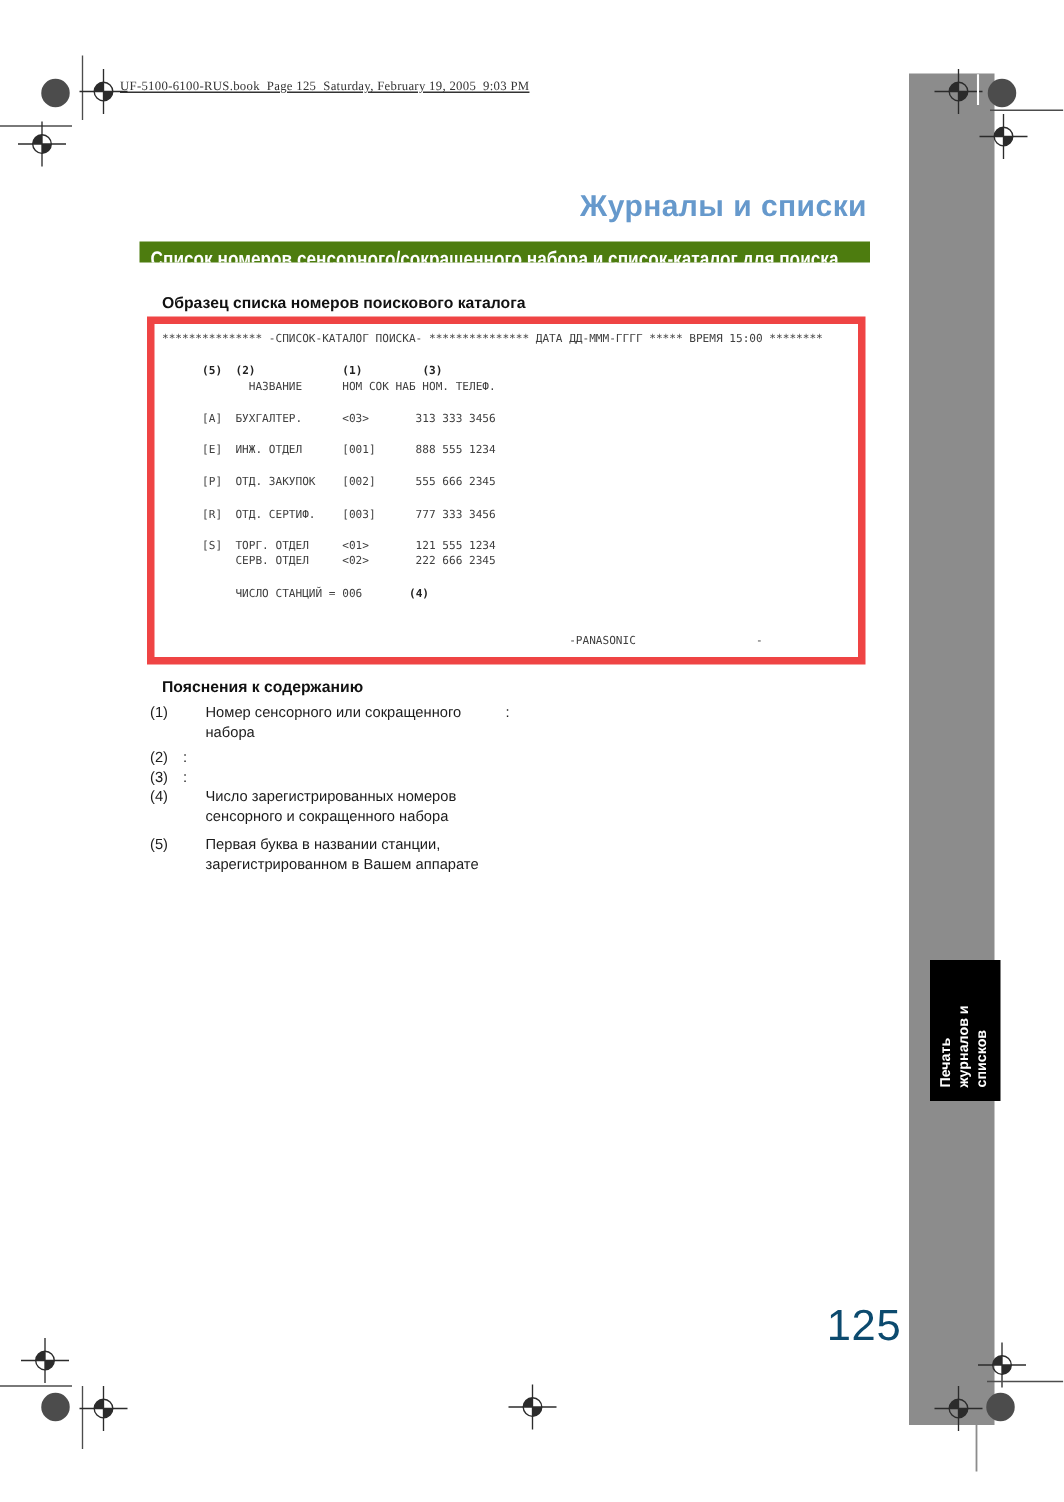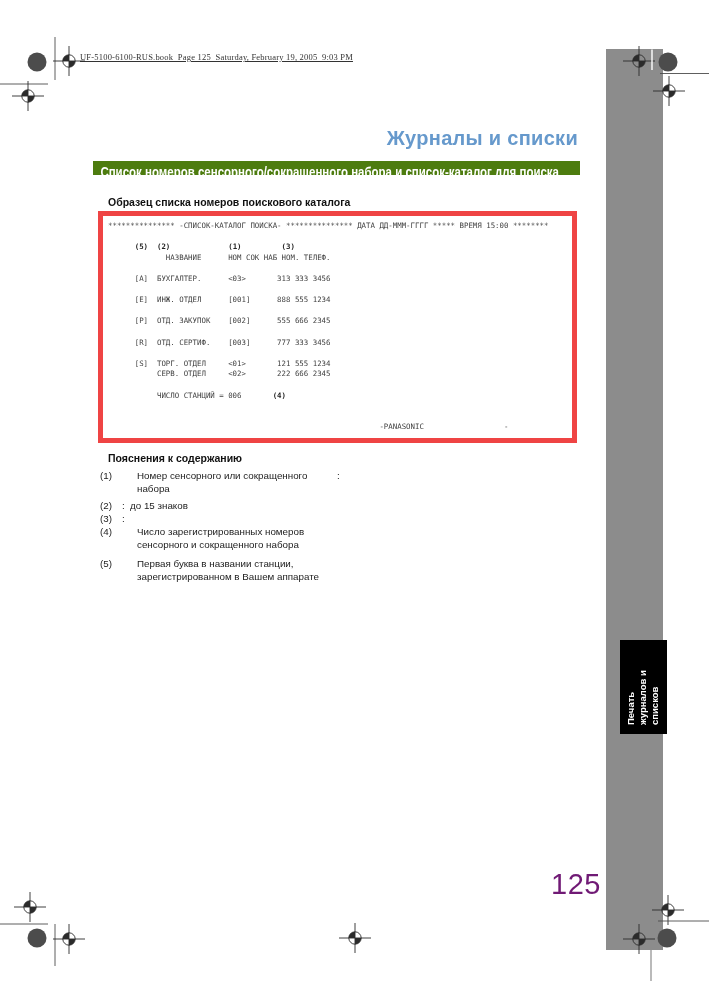--- a/index.html
+++ b/index.html
@@ -70,21 +70,21 @@
   }
   .side-tab .rot {
     position:absolute; left:0; top:0; width:94px; height:47px;
     transform:rotate(-90deg) translateX(-94px); transform-origin:top left;
     color:#fff; font-size:9.5px; font-weight:bold; line-height:12px;
     padding:5px 0 0 9px; white-space:nowrap;
   }
 
   .page-number {
     top:868px; right:108px;
-    font-size:29px; color:#701a75; letter-spacing:0.5px;
+    font-size:29px; color:#0c4a6e; letter-spacing:0.5px;
   }
 
   .marks { left:0; top:0; width:709px; height:1001px; z-index:5; pointer-events:none; }
 </style>
 </head>
 <body>
 
 <div class="abs book-header">UF-5100-6100-RUS.book  Page 125  Saturday, February 19, 2005  9:03 PM</div>
 
 <div class="abs chapter-title">Журналы и списки</div>
@@ -124,21 +124,20 @@
 
 <div class="abs exp-list">
   <div class="exp-item mb4">
     <span class="exp-num">(1)</span>
     <span class="exp-left">Номер сенсорного или сокращенного набора</span>
     <span class="exp-sep">:</span>
   </div>
   <div class="exp-item mb0">
     <span class="exp-num">(2)</span>
     <span class="exp-sep">:</span>
-    <span class="exp-right">до 15 знаков</span>
   </div>
   <div class="exp-item mb0">
     <span class="exp-num">(3)</span>
     <span class="exp-sep">:</span>
   </div>
   <div class="exp-item mb6">
     <span class="exp-num">(4)</span>
     <span class="exp-left">Число зарегистрированных номеров сенсорного и сокращенного набора</span>
     <span class="exp-sep"></span>
     <span class="exp-right"></span>

